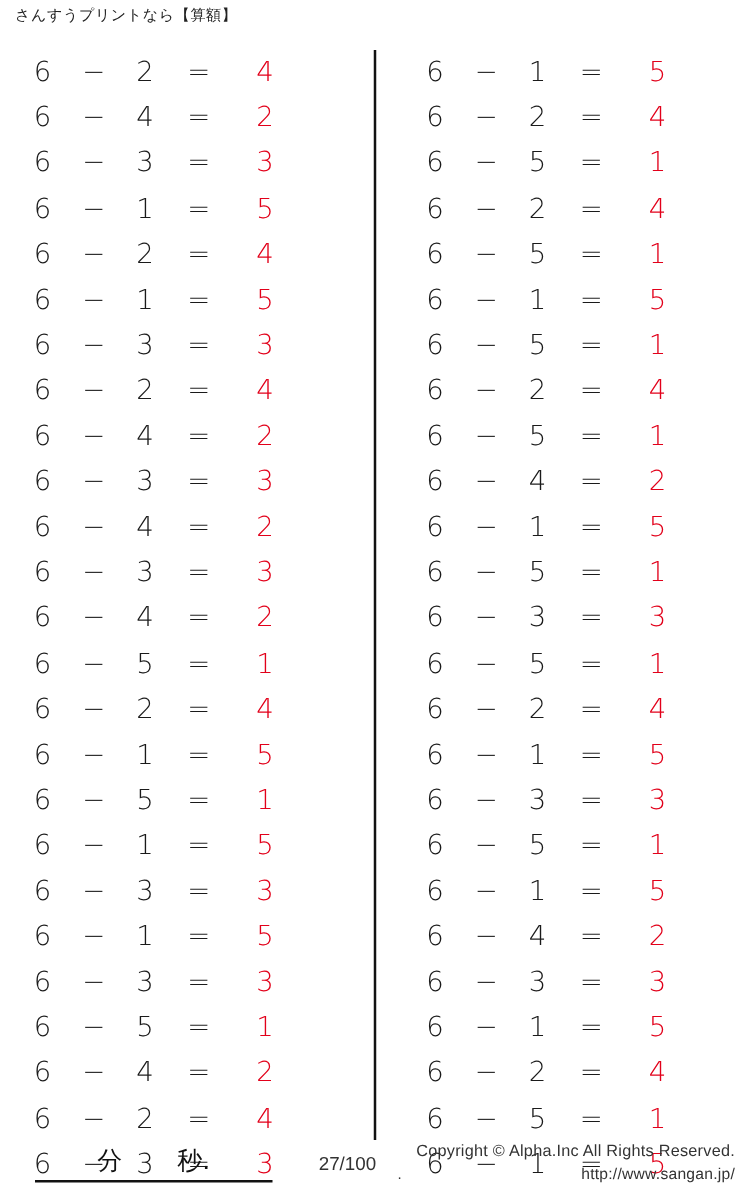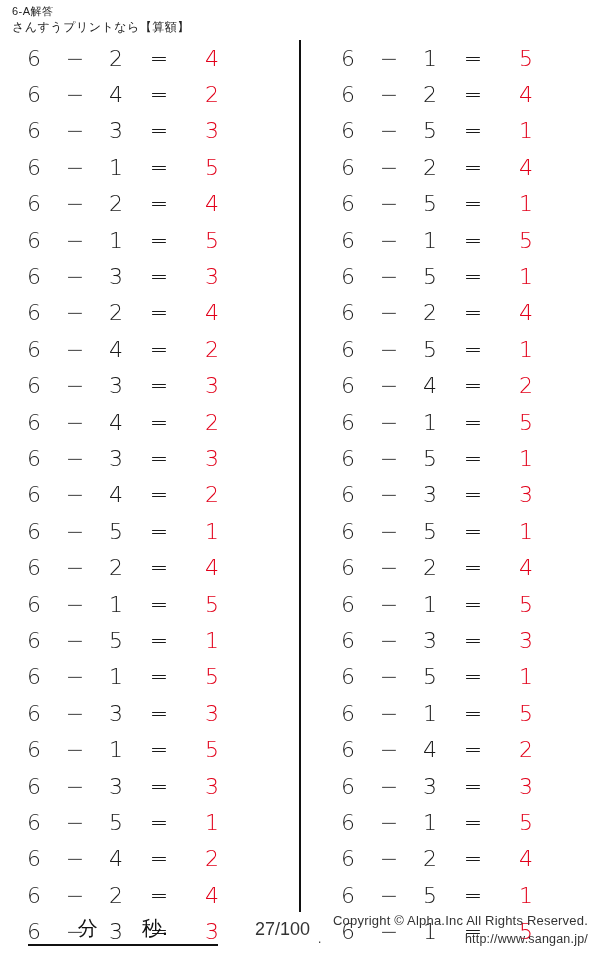--- a/index.html
+++ b/index.html
@@ -98,21 +98,21 @@
   }
   .time-box span {
     font-size: 20px;
     font-family: "DejaVu Sans", sans-serif;
     color: #111;
   }
   .page-num {
     position: absolute;
     left: 255px;
     bottom: 14px;
-    font-size: 18px;
+    font-size: 15px;
     color: #333;
     font-family: "Liberation Sans", sans-serif;
   }
   .page-dot {
     position: absolute;
     left: 318px;
     bottom: 8px;
     font-size: 12px;
     color: #333;
   }
@@ -132,21 +132,20 @@
     color: #333;
     letter-spacing: 0.2px;
   }
 </style>
 </head>
 <body>
 
 <div class="sheet">
 
   <div class="header">
-    <div class="title">6-A解答</div>
     <div class="subtitle">さんすうプリントなら【算額】</div>
   </div>
 
   <div class="divider"></div>
 
   <div class="columns">
     <div class="col left" id="left-column">
         <div class="row">
           <div class="cell c-a">6</div>
           <div class="cell c-op">−</div>

